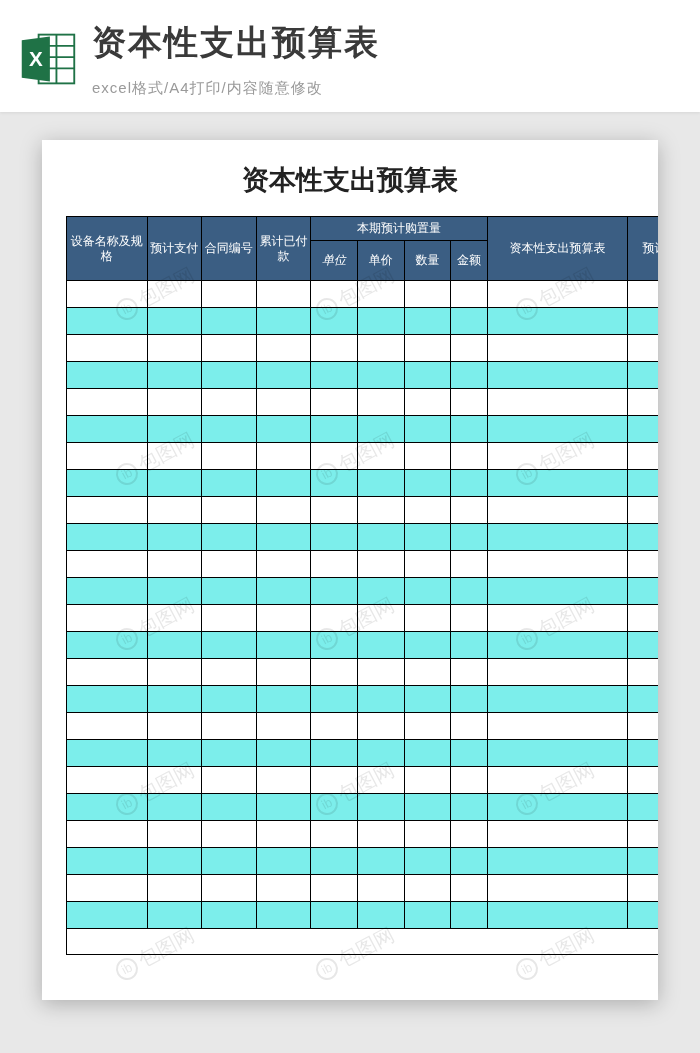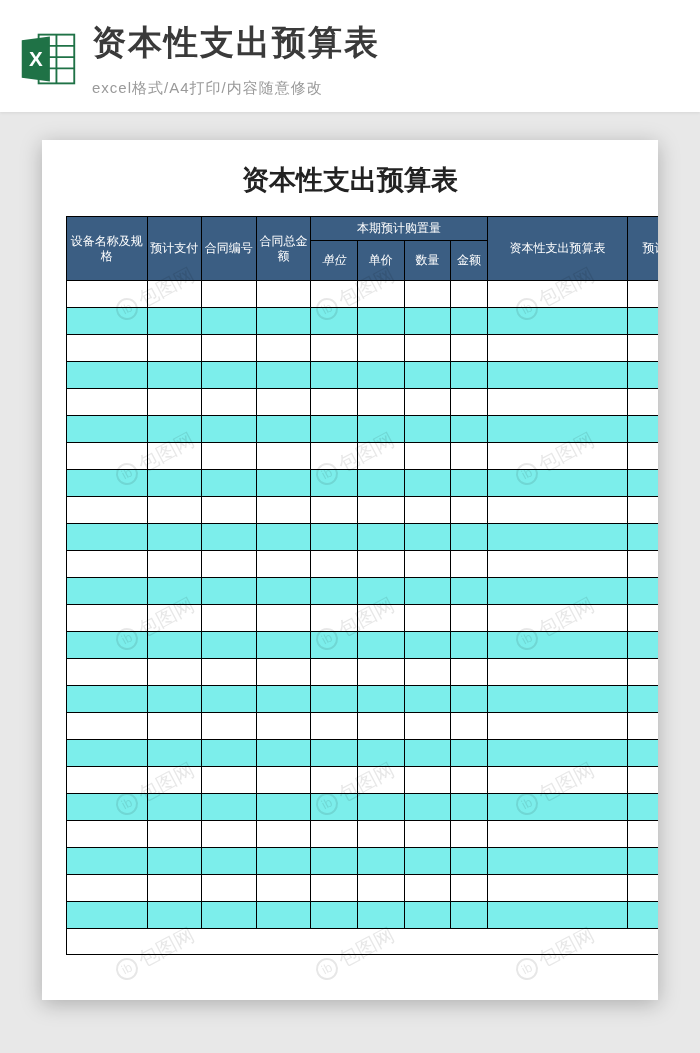--- a/index.html
+++ b/index.html
@@ -167,21 +167,21 @@
           <col class="col-s">
           <col class="col-sn">
         <col class="col-p1">
           <col class="col-p2">
       </colgroup>
       <thead>
         <tr>
           <th rowspan="2">设备名称及规格</th>
           <th rowspan="2">预计支付</th>
           <th rowspan="2">合同编号</th>
-          <th rowspan="2">合同总金额</th>
+          <th rowspan="2">累计已付款</th>
           <th colspan="4" style="height:24px;margin-top:22px;">本期预计购置量</th>
           <th rowspan="2">资本性支出预算表</th>
           <th rowspan="2">预计支付</th>
         </tr>
         <tr>
           <th style="height:40px;font-style:italic;">单位</th>
           <th>单价</th>
           <th>数量</th>
           <th>金额</th>
         </tr>

